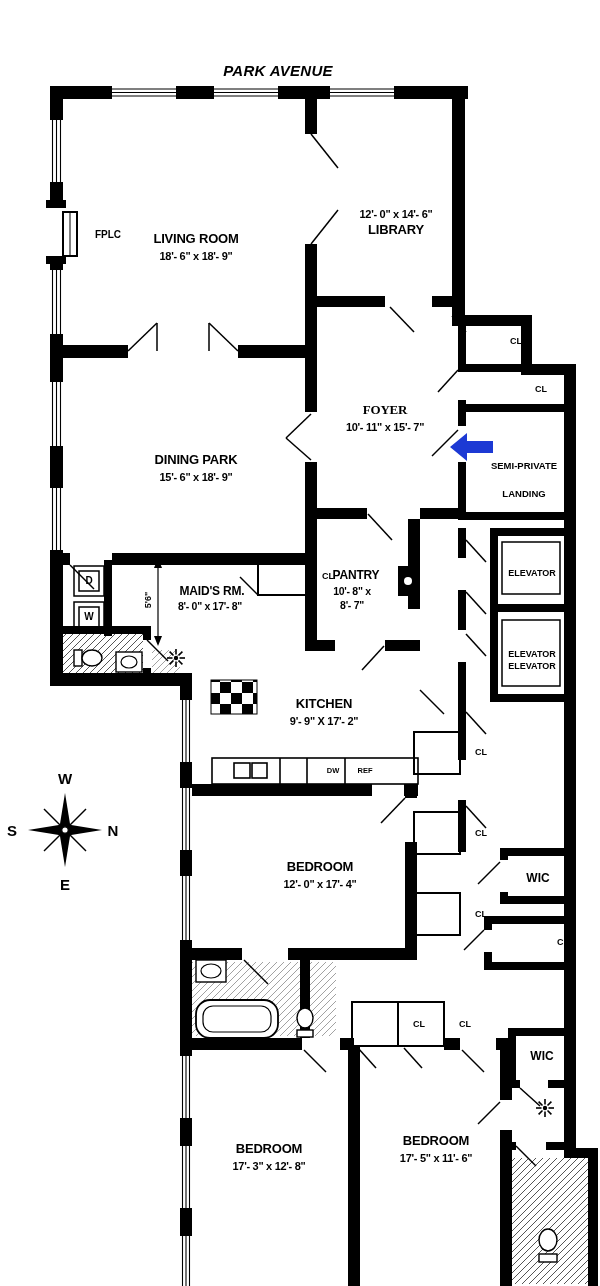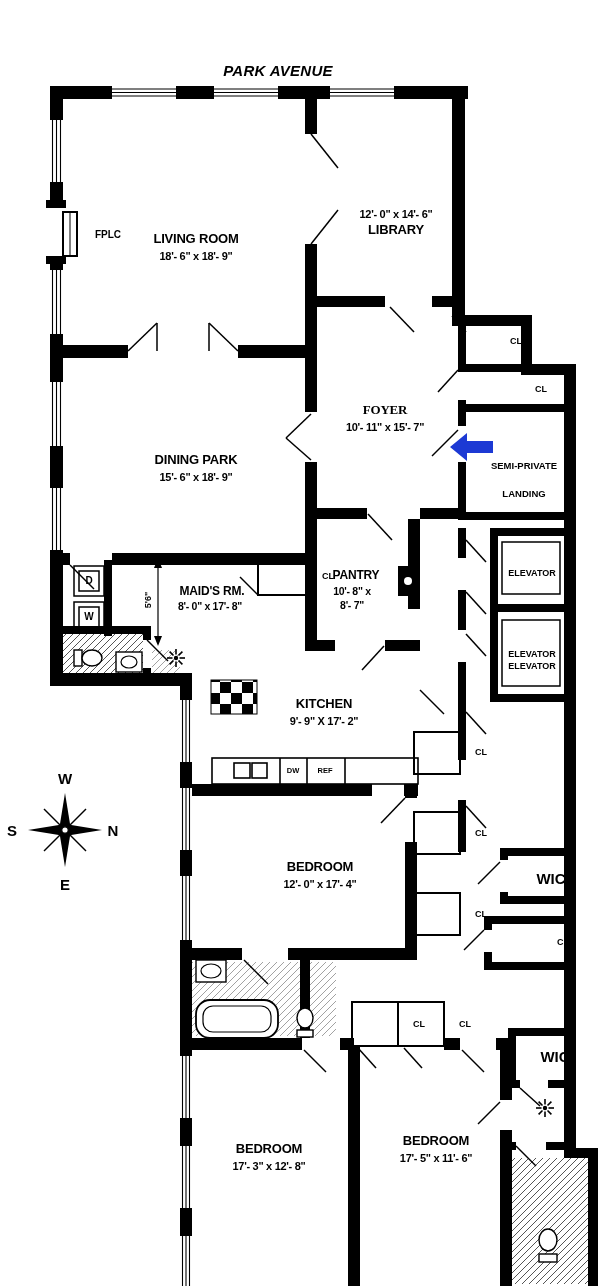--- a/index.html
+++ b/index.html
@@ -9,26 +9,26 @@
   svg.plan{position:absolute;left:0;top:0;}
   .lbl{position:absolute;transform:translate(-50%,-50%);font-weight:700;color:#000;
        white-space:nowrap;line-height:1;text-align:center;}
   .t-title{font-size:21px;letter-spacing:.5px;}
   .t-street{font-size:15px;font-style:italic;letter-spacing:.3px;}
   .t-room{font-size:13px;letter-spacing:-.2px;}
   .t-mid{font-size:12px;letter-spacing:-.2px;}
   .t-dims{font-size:11px;letter-spacing:-.3px;}
   .t-dims2{font-size:10.5px;letter-spacing:-.3px;}
   .t-cl{font-size:9px;margin-left:44px;}
-  .t-wic{font-size:15px;margin-left:13px;}
+  .t-wic{font-size:12px;}
   .t-elev{font-size:9px;}
   .t-landing{font-size:9.5px;}
   .t-fplc{font-size:10px;}
   .t-dw{font-size:10px;}
-  .t-tiny{font-size:7.5px;}
+  .t-tiny{font-size:7.5px;margin-left:40px;}
   .t-compass{font-size:15px;}
   .t-rot{font-size:9px;transform:translate(-50%,-50%) rotate(-90deg);}
 </style>
 </head>
 <body>
 
 <div class="stage">
 
   <svg class="plan" width="600" height="1286" viewBox="0 0 600 1286">
     <defs>

